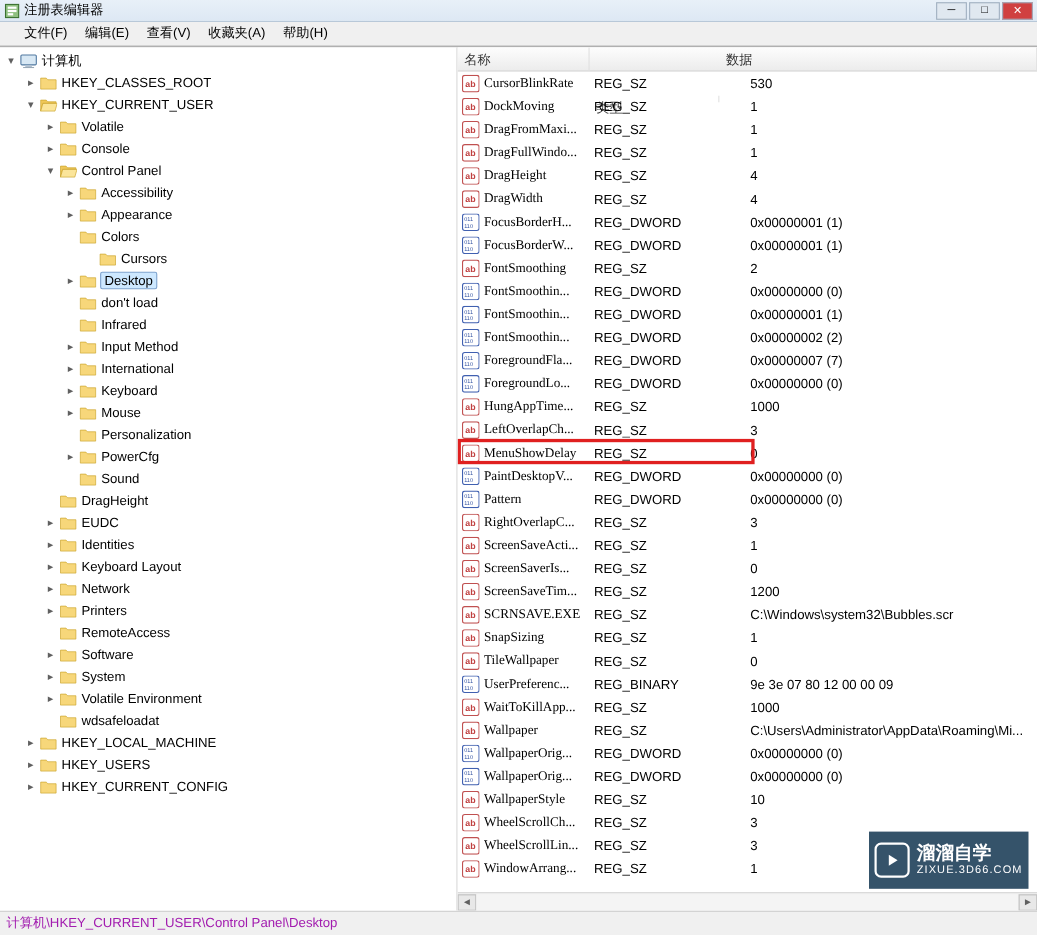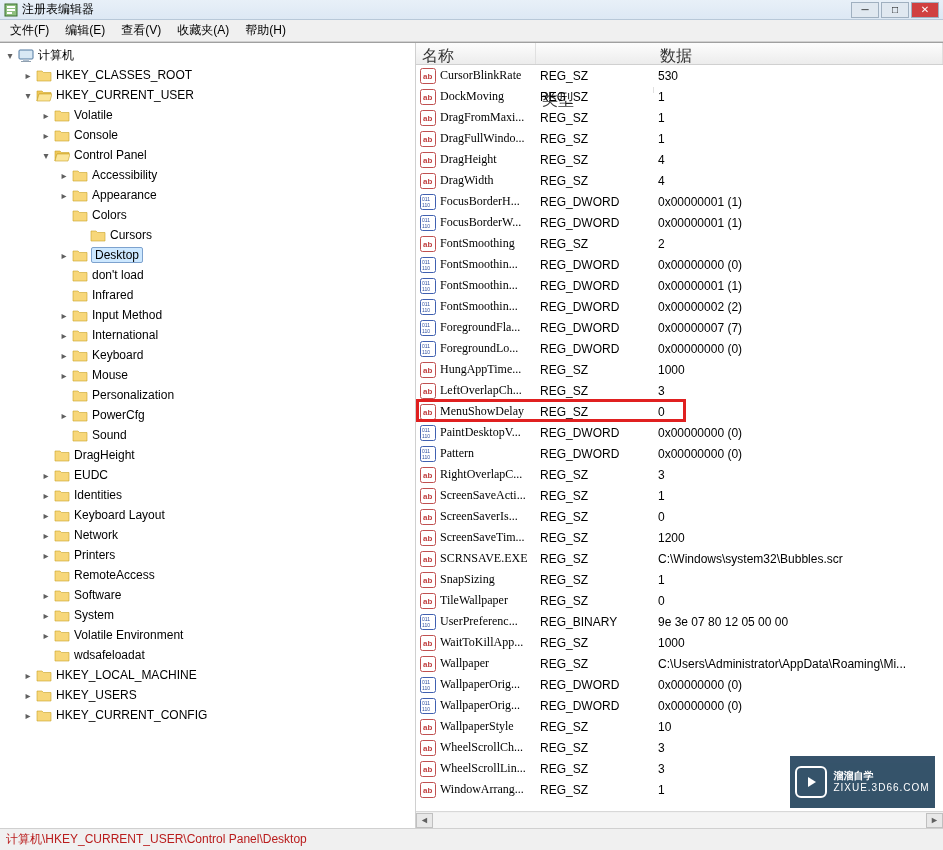--- a/index.html
+++ b/index.html
@@ -3,52 +3,52 @@
 <meta charset="utf-8">
 <style>
 * { box-sizing: border-box; margin: 0; padding: 0; }
 body { font-family: "Microsoft YaHei", "Segoe UI", Tahoma, sans-serif; font-size: 12px; background: #fff; width: 943px; height: 850px; overflow: hidden; display: flex; flex-direction: column; }
 .titlebar { height: 20px; background: linear-gradient(#e8f0f8,#dde8f4); display: flex; align-items: center; padding: 0 4px; border-bottom: 1px solid #b8c8d8; font-family: Liberation Serif, serif; }
 .titlebar .app-icon { width: 14px; height: 14px; margin-right: 4px; }
 .titlebar .title-text { font-size: 12px; color: #000; }
 .titlebar .win-controls { margin-left: auto; display: flex; gap: 2px; }
 .titlebar .win-btn { width: 28px; height: 16px; font-size: 10px; display: flex; align-items: center; justify-content: center; background: #e0e8f0; border: 1px solid #a0b0c0; cursor: pointer; }
 .titlebar .win-btn.close { background: #d04040; color: #fff; }
-.menubar { height: 22px; background: #f0f0f0; display: flex; align-items: center; padding: 0 2px; border-bottom: 1px solid #d0d0d0; }
+.menubar { height: 22px; background: #f0f0f0; display: flex; align-items: center; padding: 0 14px; border-bottom: 1px solid #d0d0d0; }
 .menubar .menu-item { padding: 2px 8px; cursor: pointer; }
 .main { flex: 1; display: flex; border-top: 1px solid #a0a0a0; overflow: hidden; }
 .tree-pane { width: 416px; border-right: 1px solid #d0d0d0; overflow: auto; background: #fff; padding: 2px 0; }
 .tree .row { display: flex; align-items: center; height: 20px; padding-left: 4px; cursor: pointer; }
 .tree .expander { width: 12px; height: 12px; margin-right: 2px; display: inline-flex; align-items: center; justify-content: center; font-size: 10px; color: #606060; cursor: pointer; }
 .tree .expander.none { visibility: hidden; }
 .tree .folder-icon { width: 16px; height: 14px; margin-right: 4px; }
 .tree .label { color: #000; }
 .tree .label.selected { background: #cde8ff; border: 1px solid #7da2ce; border-radius: 2px; padding: 0 3px; margin-left: -1px; }
 .list-pane { flex: 1; display: flex; flex-direction: column; overflow: hidden; background: #fff; }
 .list-header { display: flex; height: 22px; background: linear-gradient(#fdfdfd,#ececec); border-bottom: 1px solid #d0d0d0; }
-.list-header .col { padding: 3px 6px; border-right: 1px solid #e0e0e0; font-size: 16px; color: #333; }
+.list-header .col { padding: 3px 6px; border-right: 1px solid #e0e0e0; font-size: 12px; color: #333; }
 .col-name { width: 120px; }
 .col-type { width: 118px; margin-top: 44px; }
 .col-data { flex: 1; }
 .list-body { flex: 1; overflow: auto; position: relative; }
 .list-row { display: flex; align-items: center; height: 21px; padding: 0 4px; cursor: pointer; }
 .list-row .val-icon { width: 16px; height: 16px; margin-right: 4px; flex-shrink: 0; }
 .list-row .cell { overflow: hidden; text-overflow: ellipsis; white-space: nowrap; padding-right: 4px; }
 .list-row .cell.name { width: 100px; font-family: Liberation Serif, serif; }
 .list-row .cell.type { width: 118px; }
-.list-row .cell.data { flex: 1; }
+.list-row .cell.data { flex: 1; margin-left: 24px; }
 .highlight-box { position: absolute; border: 3px solid #e02020; pointer-events: none; }
-.statusbar { height: 22px; background: #f0f0f0; border-top: 1px solid #d0d0d0; display: flex; align-items: center; padding: 0 6px; font-size: 12px; color: #b91c1c; }
+.statusbar { height: 22px; background: #f0f0f0; border-top: 1px solid #d0d0d0; display: flex; align-items: center; padding: 0 6px; font-size: 12px; color: #a21caf; }
 .scrollbar-h { height: 17px; background: #f0f0f0; border-top: 1px solid #d8d8d8; display: flex; align-items: center; }
 .scrollbar-h .sb-btn { width: 17px; height: 15px; background: #e8e8e8; border: 1px solid #c0c0c0; display: flex; align-items: center; justify-content: center; font-size: 9px; color: #606060; }
 .scrollbar-h .sb-track { flex: 1; height: 15px; background: #f4f4f4; }
 .watermark { position: absolute; right: 8px; bottom: 42px; width: 145px; height: 52px; background: #2b4a63; color: #fff; display: flex; align-items: center; justify-content: center; gap: 6px; opacity: 0.95; }
 .watermark .wm-icon { width: 32px; height: 32px; border: 2px solid #fff; border-radius: 6px; display: flex; align-items: center; justify-content: center; }
 .watermark .wm-text { display: flex; flex-direction: column; line-height: 1.2; }
-.watermark .wm-main { font-size: 10px; font-weight: bold; }
+.watermark .wm-main { font-size: 17px; font-weight: bold; }
 .watermark .wm-sub { font-size: 10px; letter-spacing: 1px; }
 </style>
 </head>
 <body>
 
 <svg width="0" height="0" style="position:absolute">
   <defs>
     <g id="folder-closed">
         <path d="M1 3 L6 3 L7.5 4.5 L15 4.5 L15 13 L1 13 Z" fill="#f7d77a" stroke="#c9a227" stroke-width="0.6"></path>
       </g>
@@ -561,21 +561,21 @@
     <span class="cell name">TileWallpaper</span>
     <span class="cell type">REG_SZ</span>
     <span class="cell data">0</span>
   </div>
         <div class="list-row">
     <svg class="val-icon" width="16" height="16" viewBox="0 0 16 16">
             <use href="#val-bin"></use>
           </svg>
     <span class="cell name">UserPreferenc...</span>
     <span class="cell type">REG_BINARY</span>
-    <span class="cell data">9e 3e 07 80 12 05 00 00</span>
+    <span class="cell data">9e 3e 07 80 12 00 00 09</span>
   </div>
         <div class="list-row">
     <svg class="val-icon" width="16" height="16" viewBox="0 0 16 16">
             <use href="#val-sz"></use>
           </svg>
     <span class="cell name">WaitToKillApp...</span>
     <span class="cell type">REG_SZ</span>
     <span class="cell data">1000</span>
   </div>
         <div class="list-row">

